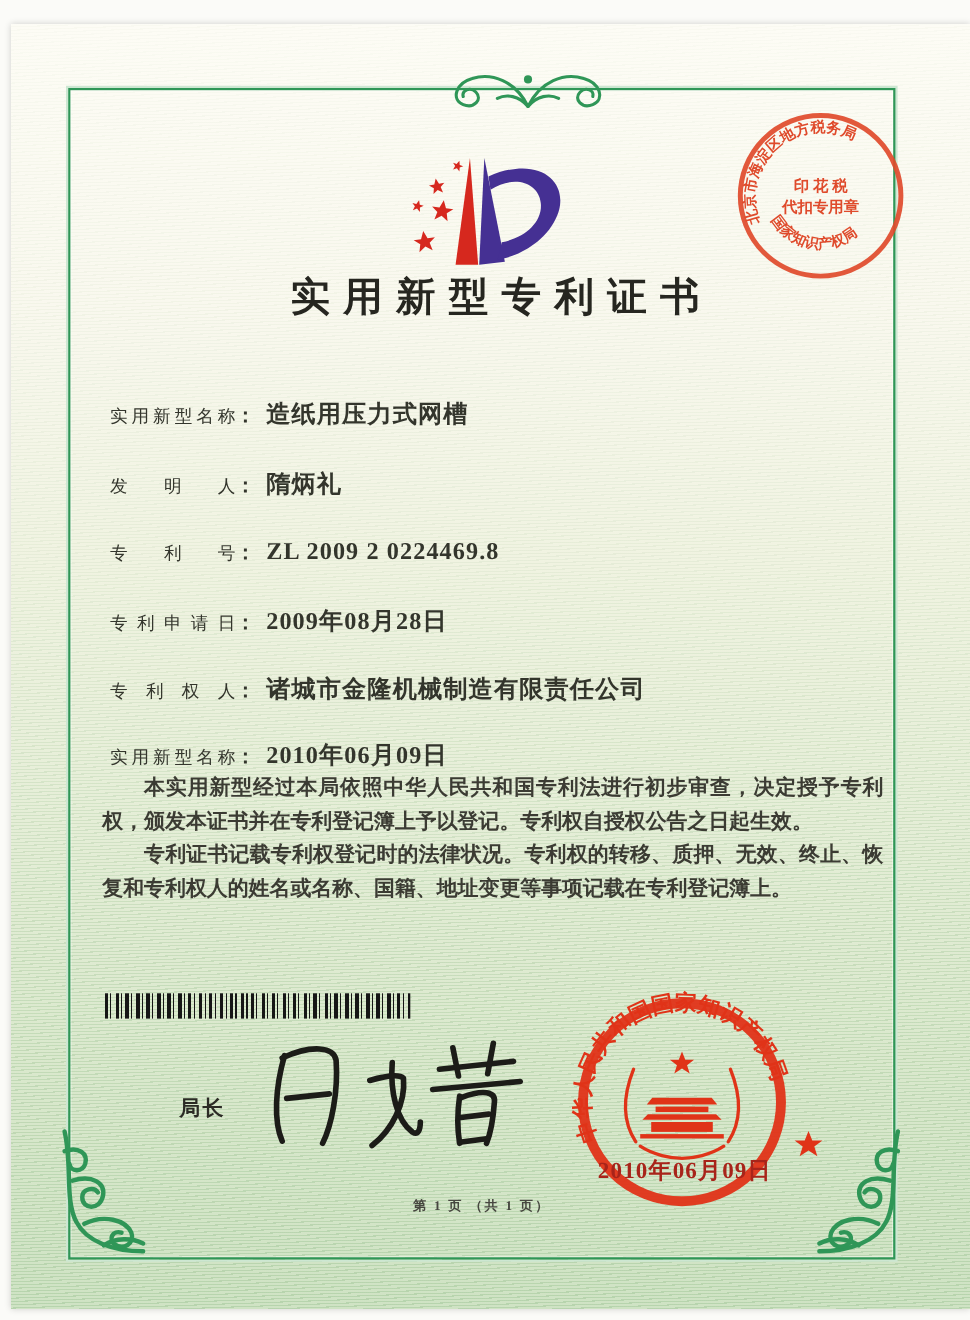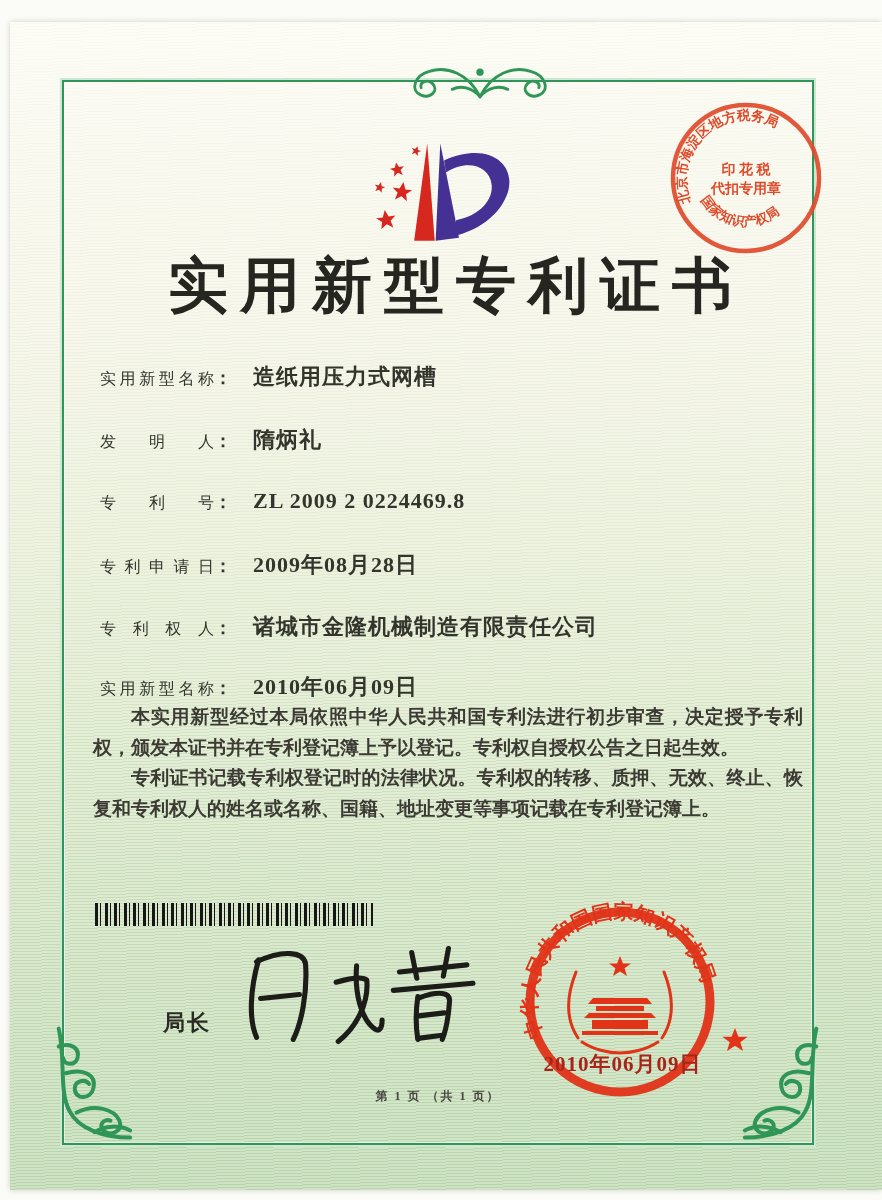--- a/index.html
+++ b/index.html
@@ -15,35 +15,35 @@
     box-shadow:0 0 6px rgba(0,0,0,.18);}
   .paper::before{content:"";position:absolute;inset:0;
     background:repeating-linear-gradient(178deg,rgba(255,255,255,0) 0 2px,rgba(98,158,92,.22) 2px 3px);
     -webkit-mask-image:linear-gradient(180deg,rgba(0,0,0,.12) 0%,rgba(0,0,0,.3) 40%,rgba(0,0,0,.8) 70%,#000 100%);
     mask-image:linear-gradient(180deg,rgba(0,0,0,.12) 0%,rgba(0,0,0,.3) 40%,rgba(0,0,0,.8) 70%,#000 100%);
     pointer-events:none;}
   .frame{position:absolute;left:52px;top:58px;width:752px;height:1065px;
     border:2px solid var(--green);box-shadow:0 0 0 2px #cde7d2, inset 0 0 0 1px rgba(255,255,255,.5);}
   .abs{position:absolute;}
   .cert-number{left:90px;top:106px;font-size:20px;font-weight:600;color:#2d2d26;letter-spacing:3px;}
-  .title{left:52px;top:224px;width:752px;text-align:center;font-size:60px;font-weight:bold;
+  .title{left:52px;top:224px;width:752px;text-align:center;font-size:36px;font-weight:bold;
     color:#262620;letter-spacing:12px;text-indent:12px;padding-left:24px;}
   .field-row{left:90px;width:660px;height:30px;white-space:nowrap;color:#33352c;}
   .flabel{display:inline-block;width:114px;text-align:justify;text-align-last:justify;
     font-size:16px;font-weight:normal;vertical-align:baseline;}
   .fcolon{font-size:18px;font-weight:bold;}
-  .fvalue{font-size:22px;font-weight:bold;margin-left:17px;letter-spacing:1px;}
+  .fvalue{font-size:22px;font-weight:bold;margin-left:6px;letter-spacing:1px;}
   .paras{left:83px;top:680px;width:710px;color:#3b3b33;font-size:19px;line-height:30.5px;
     font-weight:bold;text-align:justify;}
   .paras p{text-indent:2em;margin:0;}
   .barcode{left:85px;top:881px;width:278px;height:23px;
     background:repeating-linear-gradient(90deg,#161616 0 3px,transparent 3px 5px,#161616 5px 6px,
       transparent 6px 10px,#161616 10px 13px,transparent 13px 15px,#161616 15px 16px,transparent 16px 19px);}
-  .sig-label{left:153px;top:973px;font-size:22px;font-weight:bold;color:#2b2b25;letter-spacing:2px;
-    font-family:"Liberation Sans","DejaVu Sans",sans-serif;margin-top:13px;}
+  .sig-label{left:153px;top:973px;font-size:19px;font-weight:bold;color:#2b2b25;letter-spacing:2px;
+    font-family:"Liberation Sans","DejaVu Sans",sans-serif;}
   .footer{left:52px;top:1066px;width:752px;text-align:center;font-size:12px;color:#474740;
     font-weight:600;letter-spacing:2px;}
   .seal-date{left:515px;top:1028px;width:195px;text-align:center;font-size:21px;font-weight:bold;
     color:var(--date-red);letter-spacing:1px;white-space:nowrap;}
   .sr-only{position:absolute;width:1px;height:1px;overflow:hidden;clip:rect(0 0 0 0);opacity:0;}
   svg{display:block;overflow:visible;}
 </style>
 </head>
 <body>
 

